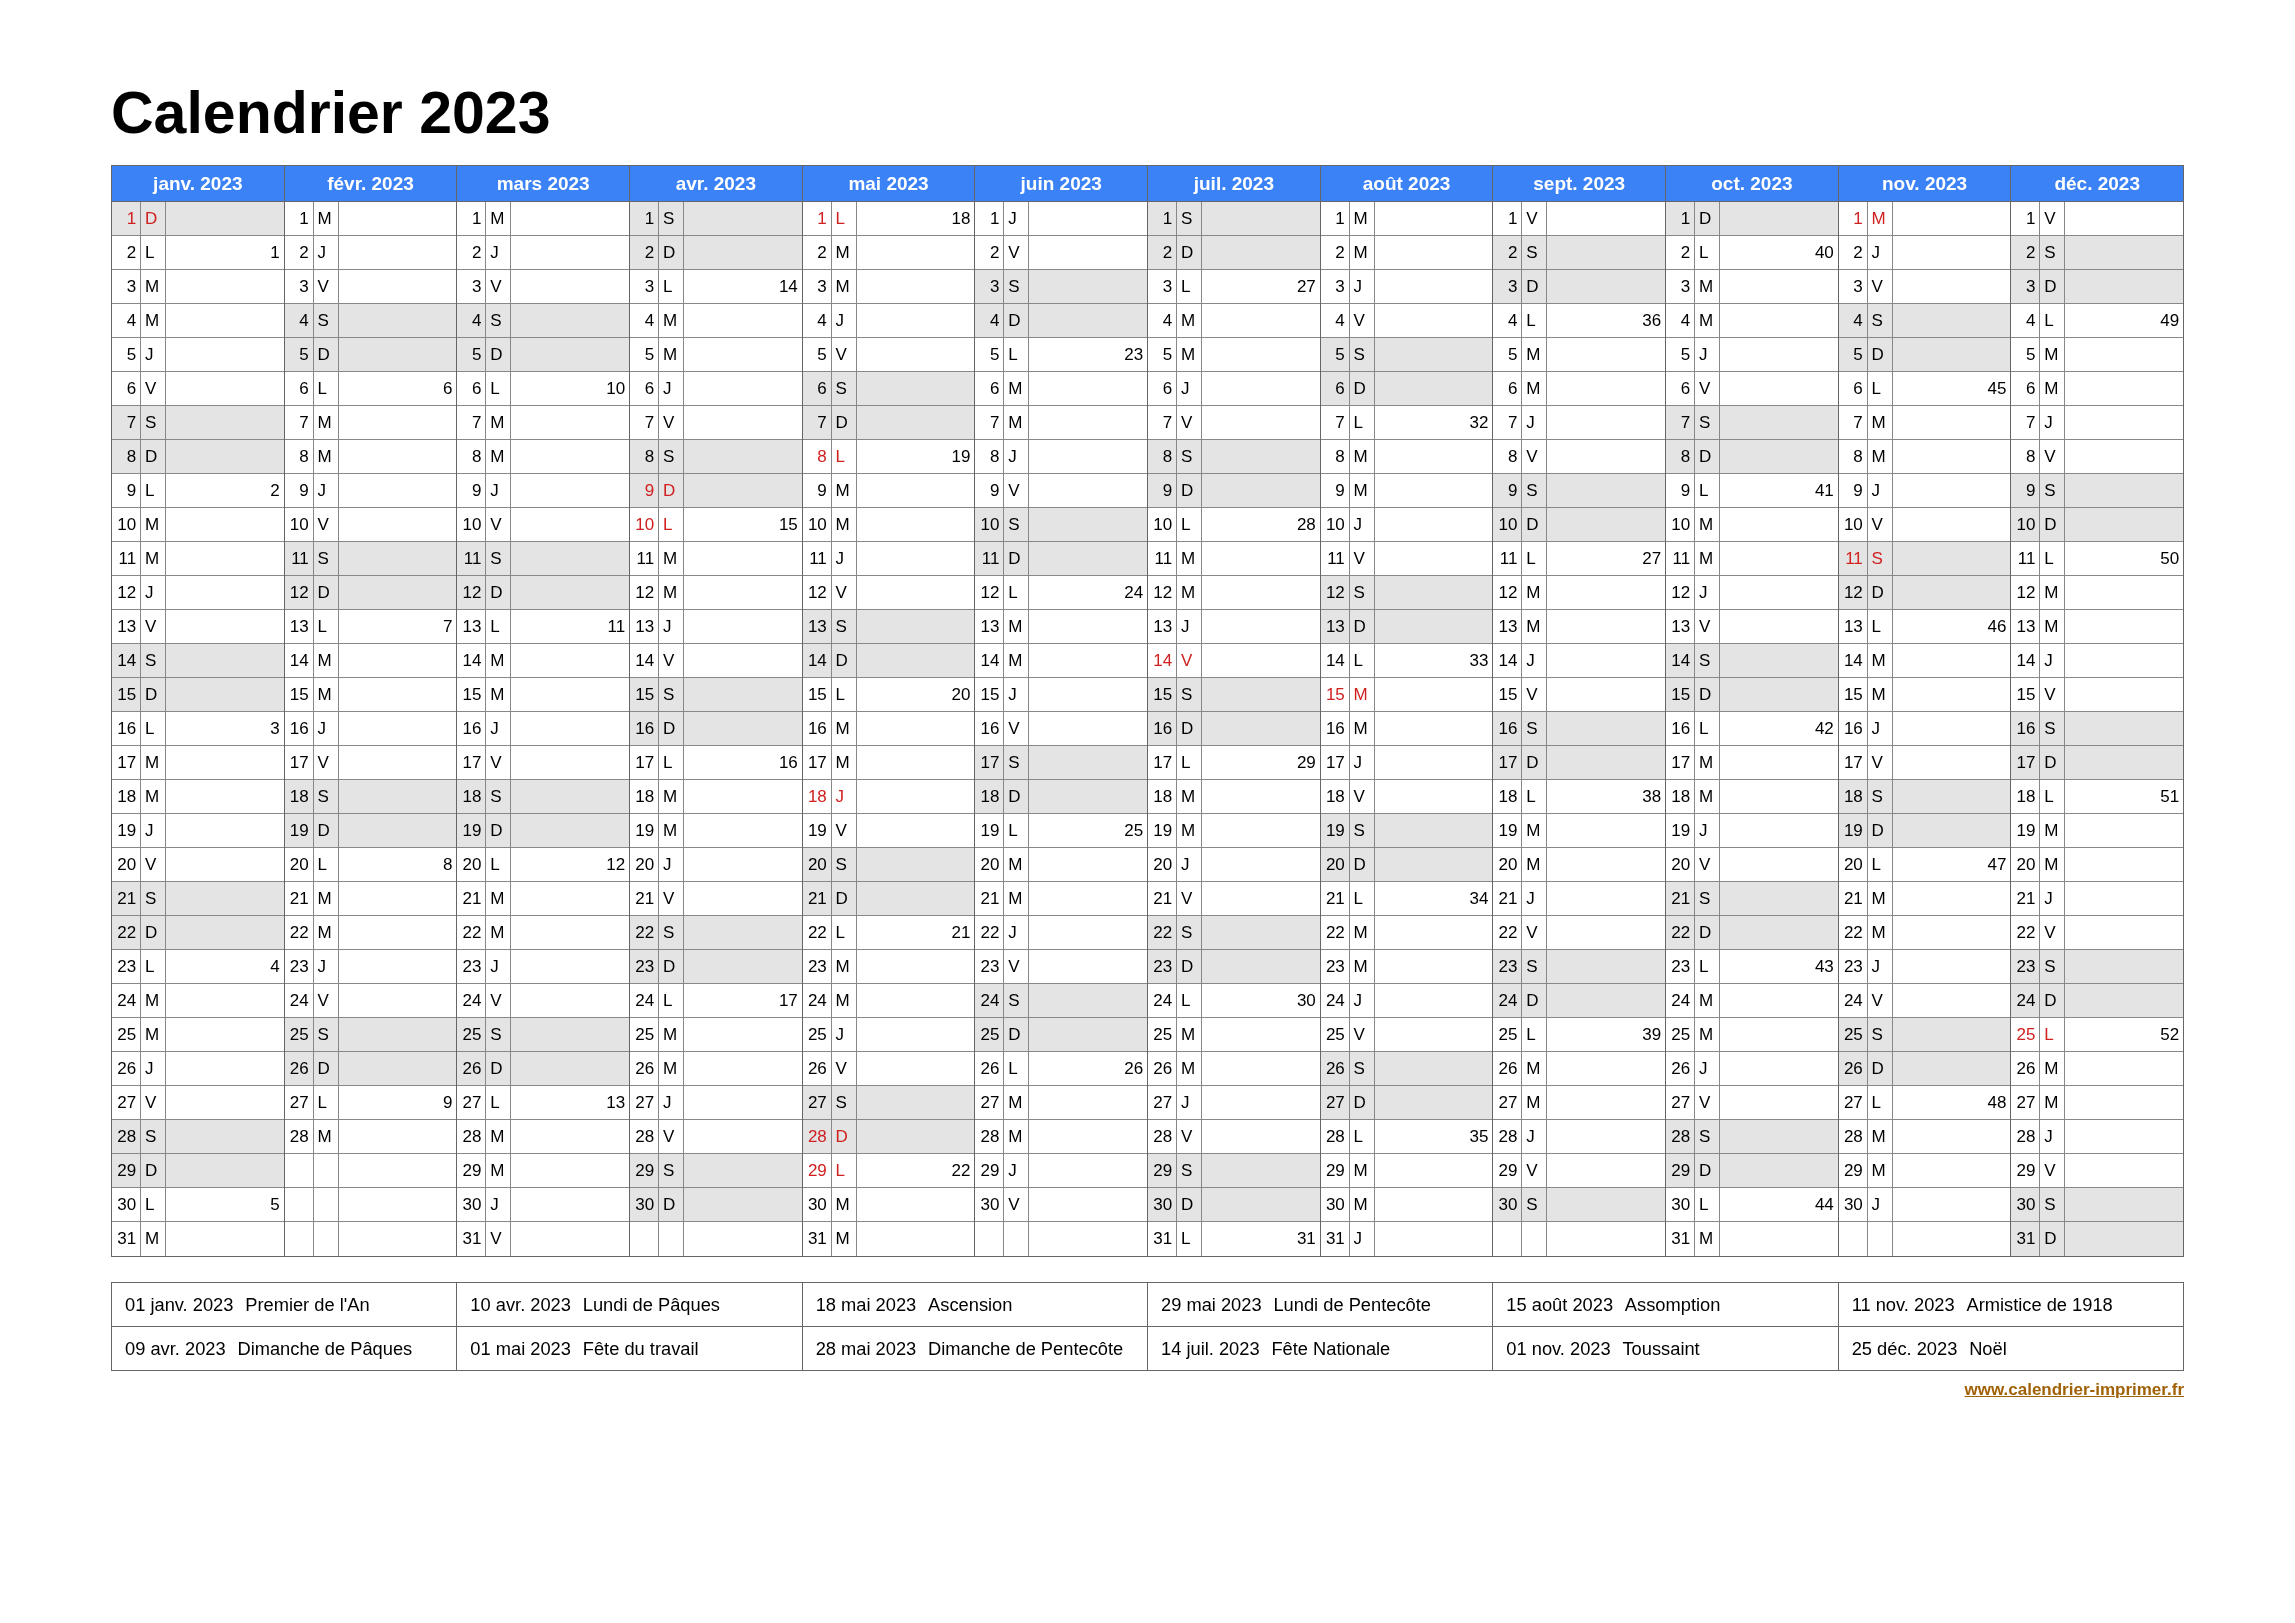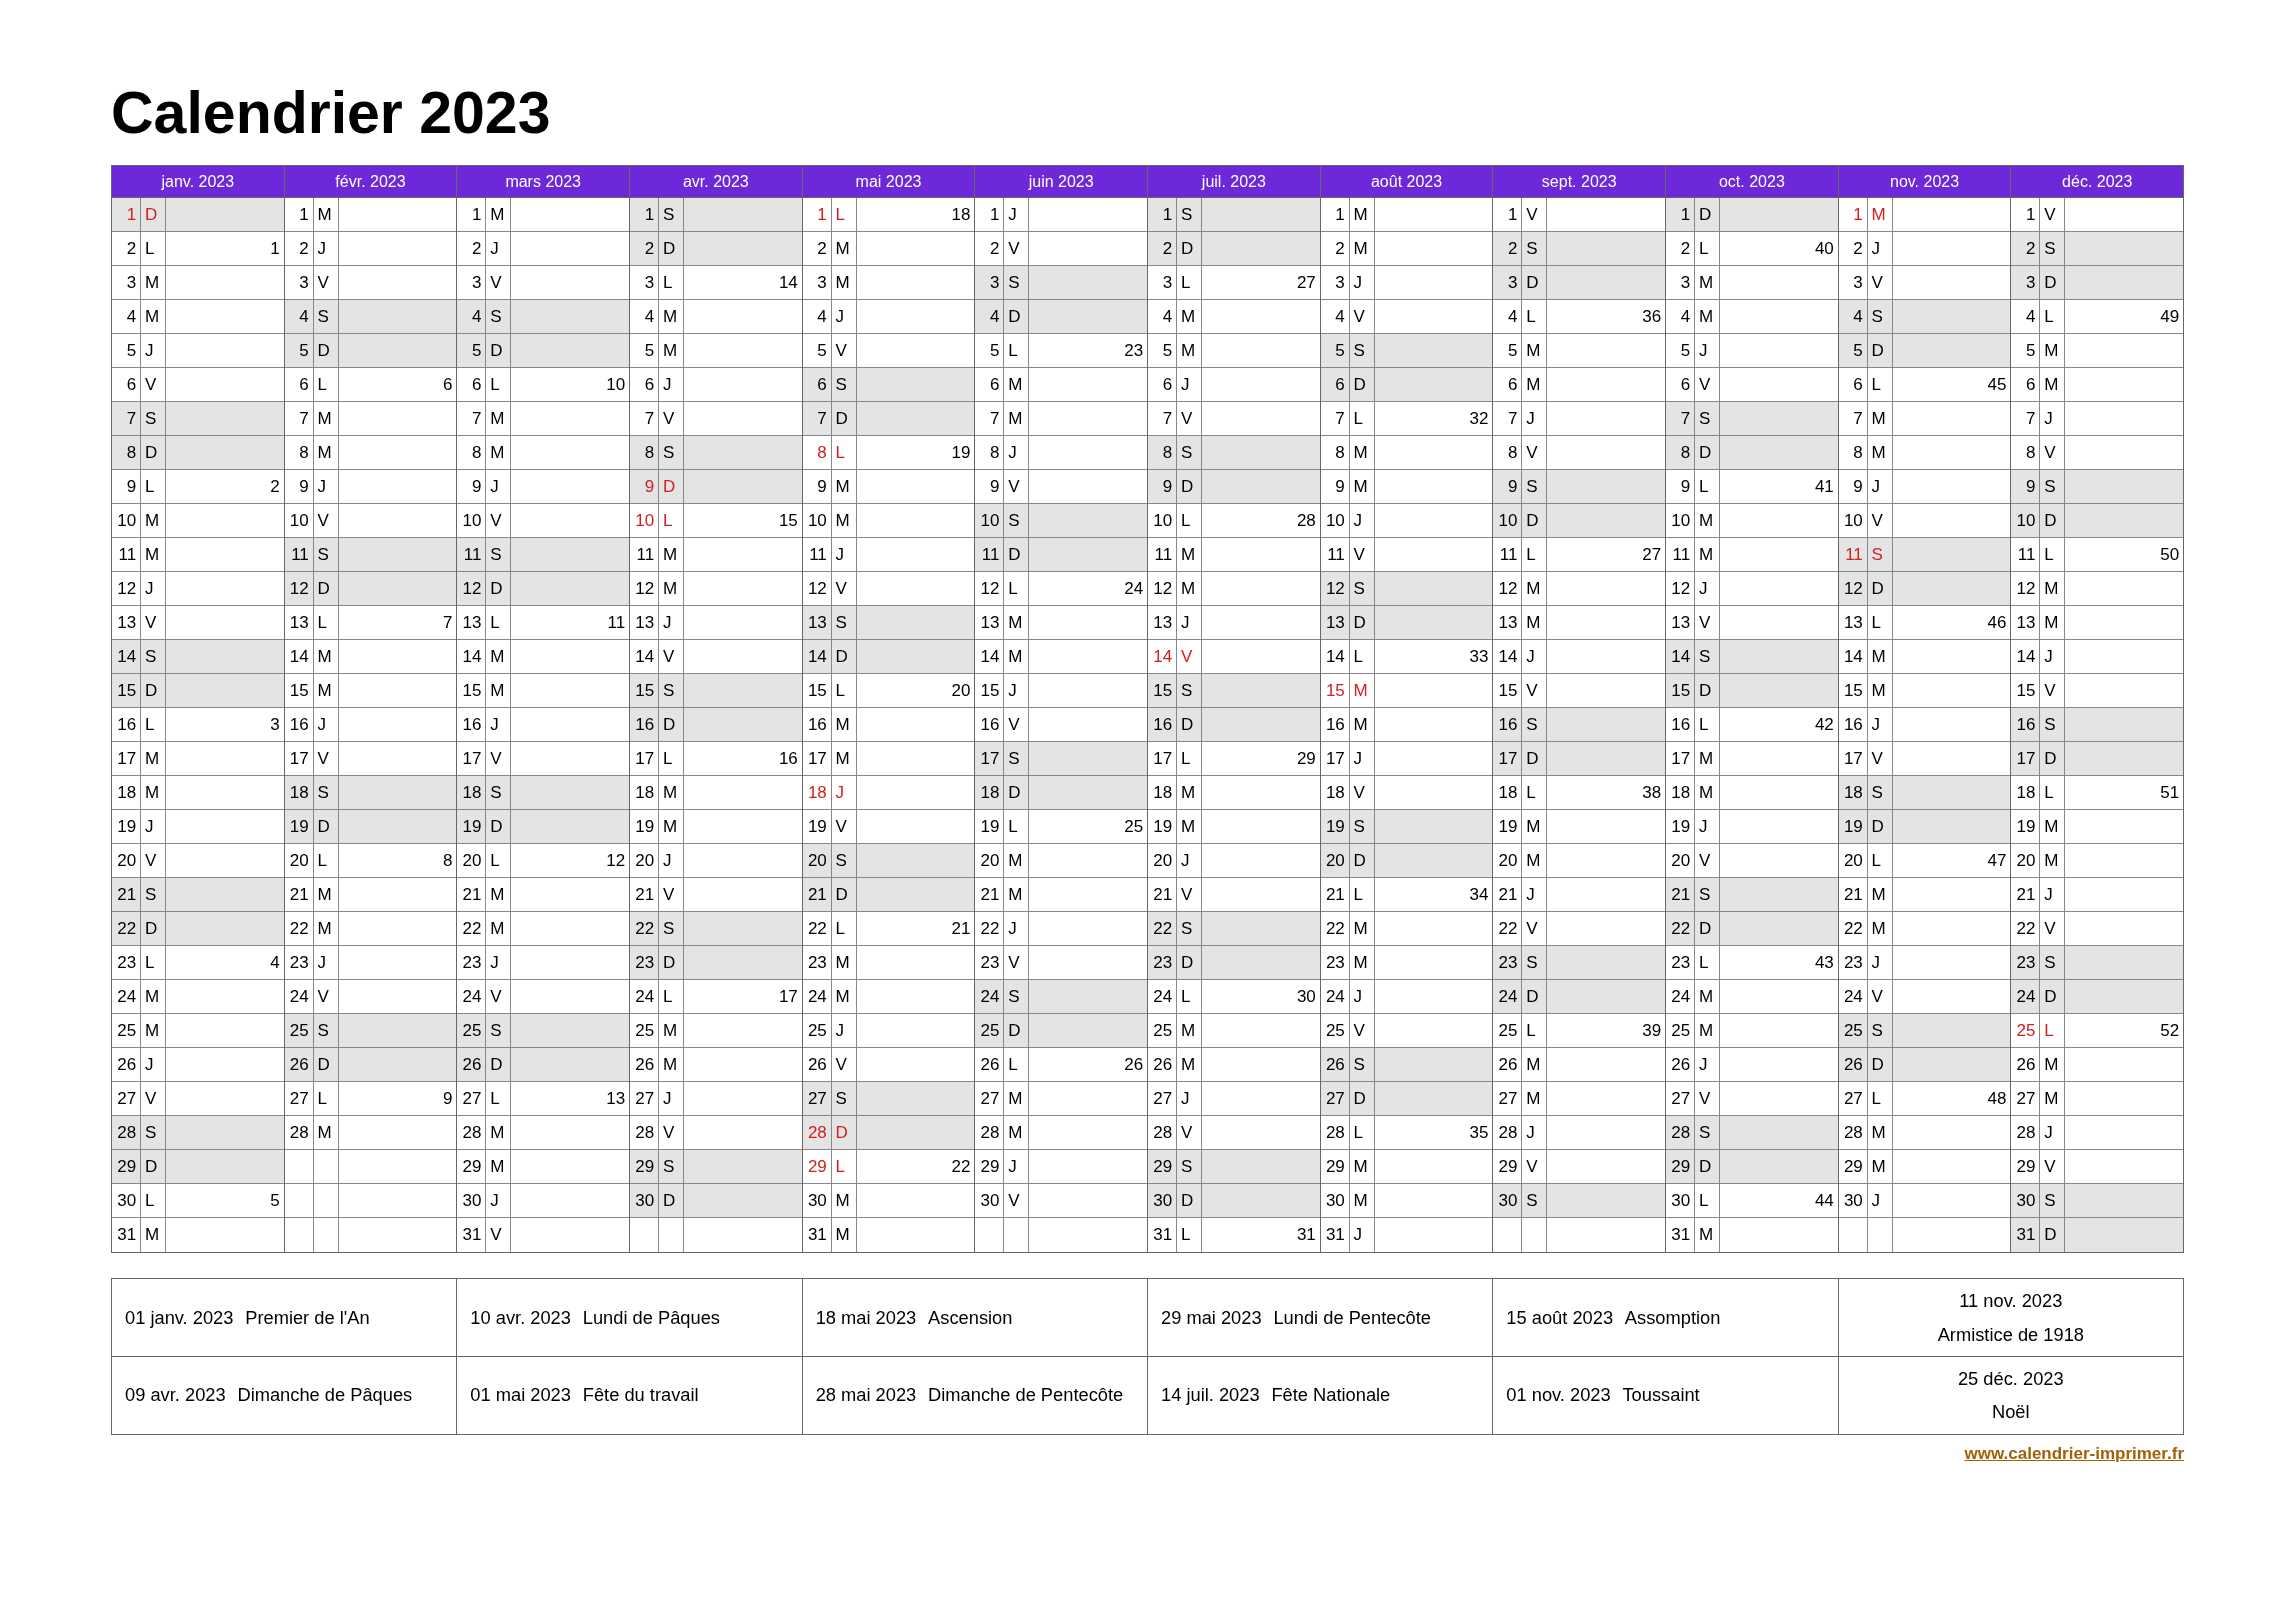--- a/index.html
+++ b/index.html
@@ -23,25 +23,25 @@
     border: 1.3px solid #666;
   }
   .month {
     flex: 1 1 0;
     display: flex;
     flex-direction: column;
     border-right: 1.3px solid #666;
   }
   .month:last-child { border-right: none; }
   .month-header {
-    background: #6d28d9;
+    background: #3b82f6;
     color: #fff;
-    font-weight: 400;
+    font-weight: 700;
     text-align: center;
-    font-size: 16px;
+    font-size: 19px;
     padding: 6.5px 0;
     border-bottom: 1.3px solid #666;
   }
   .day {
     display: flex;
     align-items: stretch;
     height: 34px;
     border-bottom: 0.7px solid #888;
     font-size: 17px;
   }
@@ -87,21 +87,21 @@
   .footer-row:last-child { border-bottom: none; }
   .footer-cell {
     flex: 1;
     display: flex;
     align-items: center;
     padding: 10.5px 13px;
     border-right: 1.3px solid #666;
     font-size: 18.3px;
     gap: 11.8px;
   }
-  .footer-cell:last-child { border-right: none; flex-direction: column; }
+  .footer-cell:last-child { border-right: none; }
   .footer-cell .hd { font-weight: 400; white-space: nowrap; }
   .footer-cell .hl { white-space: nowrap; }
 
   .source {
     text-align: right;
     font-size: 17px;
     font-weight: 700;
     color: #a16207;
     margin-top: 9.2px;
     text-decoration: underline;

